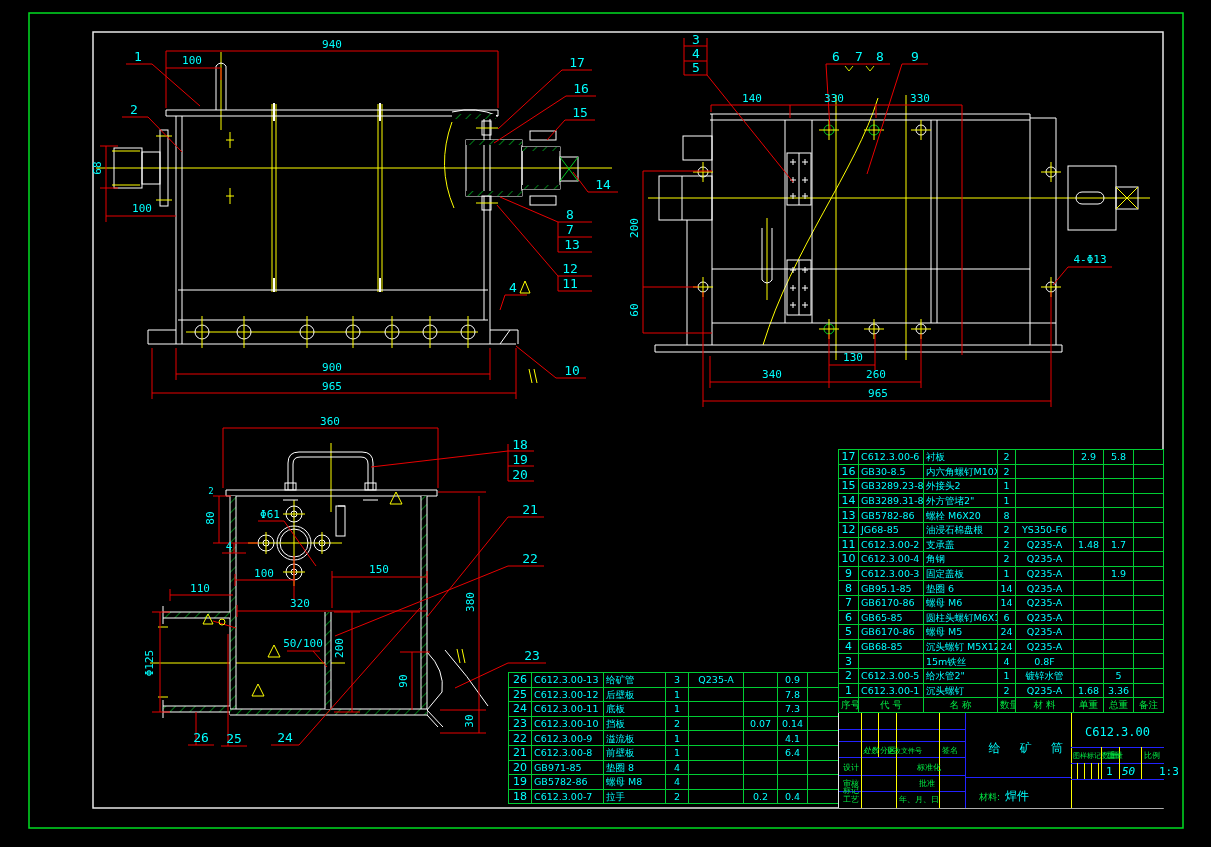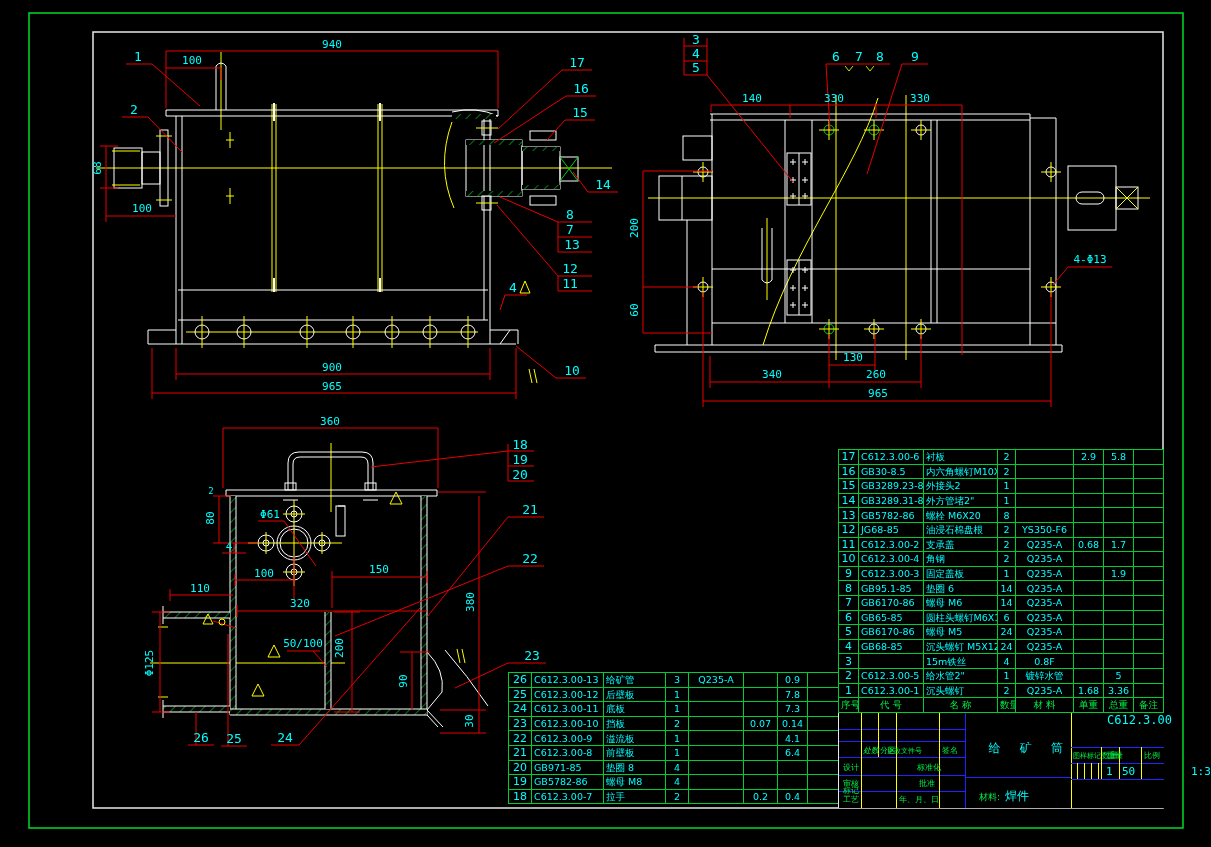--- a/index.html
+++ b/index.html
@@ -616,21 +616,21 @@
         <td class="c-tw"></td>
         <td class="c-rm"></td>
       </tr>
 
       <tr>
         <td class="c-seq">11</td>
         <td class="c-code">C612.3.00-2</td>
         <td class="c-name">支承盖</td>
         <td class="c-qty">2</td>
         <td class="c-mat">Q235-A</td>
-        <td class="c-uw">0.68</td>
+        <td class="c-uw">1.48</td>
         <td class="c-tw">1.7</td>
         <td class="c-rm"></td>
       </tr>
 
       <tr>
         <td class="c-seq">10</td>
         <td class="c-code">C612.3.00-4</td>
         <td class="c-name">角钢</td>
         <td class="c-qty">2</td>
         <td class="c-mat">Q235-A</td>
@@ -903,23 +903,23 @@
   <span class="tb-green" style="left:78px;top:49px;">标准化</span>
   <span class="tb-green" style="left:4px;top:65px;">审核</span>
   <span class="tb-green" style="left:80px;top:65px;">批准</span>
   <span class="tb-green" style="left:4px;top:81px;">工艺</span>
   <span class="tb-green" style="left:60px;top:81px;font-family:Liberation Mono, monospace;">年、月、日</span>
 
   <div class="tb-cyan" style="left:130px;top:27px;width:100px;text-align:right;font-size:12px;letter-spacing:6px;">给 矿 筒</div>
   <span class="tb-green" style="left:140px;top:78px;font-size:9px;">材料:</span>
   <span class="tb-cyan" style="left:166px;top:75px;font-size:12px;">焊件</span>
 
-  <div class="tb-cyan" style="left:232px;top:0;width:93px;text-align:center;font-size:12px;margin-left:22px;">C612.3.00</div>
+  <div class="tb-cyan" style="left:232px;top:12px;width:93px;text-align:center;font-size:12px;">C612.3.00</div>
   <span class="tb-green" style="left:234px;top:38px;font-size:7px;">图样标记</span>
   <span class="tb-green" style="left:263px;top:37px;">数量</span>
   <span class="tb-green" style="left:268px;top:37px;">重量</span>
   <span class="tb-green" style="left:305px;top:37px;">比例</span>
   <span class="tb-cyan" style="left:267px;top:52px;font-size:11px;">1</span>
-  <span class="tb-cyan" style="left:283px;top:52px;font-size:11px;">50</span>
-  <span class="tb-cyan" style="left:320px;top:52px;font-size:11px;padding-left:32px;">1:3</span>
+  <span class="tb-cyan" style="left:283px;top:52px;font-size:11px;font-style:italic;">50</span>
+  <span class="tb-cyan" style="left:288px;top:52px;font-size:11px;padding-left:32px;">1:3</span>
 </div>
 
 </div>
 
 </body></html>

